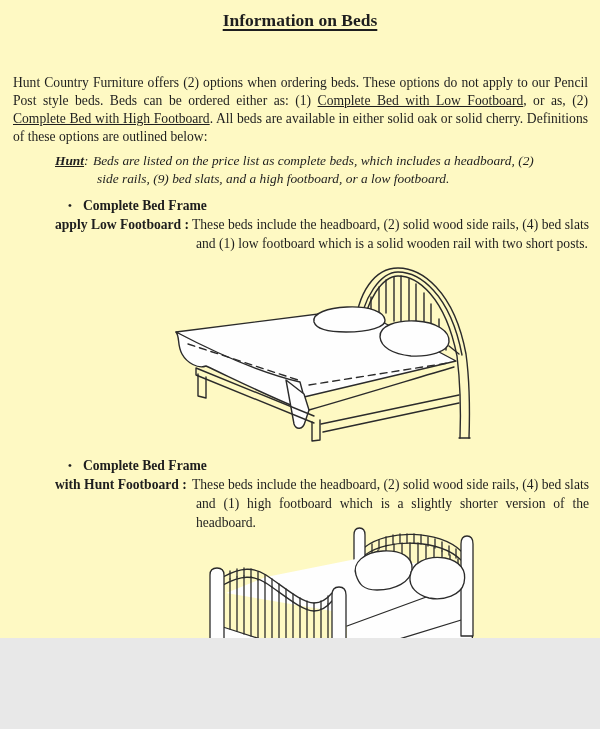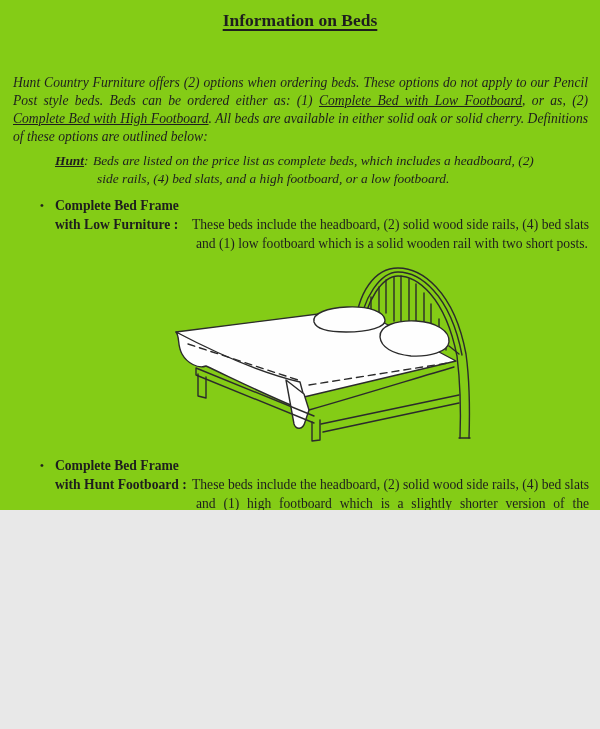--- a/index.html
+++ b/index.html
@@ -1,65 +1,65 @@
 <!DOCTYPE html>
 <html><head>
 <meta charset="utf-8">
 <style>
   html,body { margin:0; padding:0; background:#e8e8e8; }
   .page {
-    position:relative; width:600px; height:510px; margin:0 auto;
-    background:#84cc16; overflow:hidden;
+    position:relative; width:600px; height:638px; margin:0 auto;
+    background:#fef9c3; overflow:hidden;
     font-family:"Liberation Serif","DejaVu Serif",serif;
     color:#1e1e1e;
   }
   .title-wrap { position:absolute; top:10px; left:0; width:100%; text-align:center; }
   .doc-title {
     font-size:17.5px; font-weight:bold;
     text-decoration:underline; text-decoration-thickness:1.8px; text-underline-offset:3px;
   }
   .intro {
     position:absolute; top:60px; left:13px; width:575px;
-    font-size:13.6px; line-height:18px; text-align:justify;font-style:italic;
+    font-size:13.6px; line-height:18px; text-align:justify;
   }
   .u { text-decoration:underline; }
   .note {
     position:absolute; top:139px; left:55px; width:455px;
     font-size:13.4px; line-height:18px; font-style:italic;
     padding-left:42px; text-indent:-42px;
   }
   .note-label { font-weight:bold; text-decoration:underline; }
   .option { position:absolute; left:40px; width:549px; font-size:13.6px; line-height:19px; }
   #option1 { top:196px; }
   #option2 { top:456px; }
-  .option-heading { font-weight:bold; }
+  .option-heading { font-weight:bold;margin-left:28px; }
   .option-heading .bullet { display:inline-block; width:15px; font-size:11px; vertical-align:1px; }
   .option-line { margin-left:15px; padding-left:141px; text-indent:-141px; text-align:justify; }
   .option-label { display:inline-block; width:137px; font-weight:bold; text-indent:0; }
   .illustration { position:absolute; }
   .illustration svg { display:block; }
   #bed1 { top:264px; left:118px; }
   #bed2 { top:523px; left:206px; }
 </style>
 </head>
 <body>
 
 <div class="page">
 
   <div class="title-wrap">
     <span class="doc-title">Information on Beds</span>
   </div>
 
   <p class="intro"><span>Hunt Country Furniture offers (2) options when ordering beds.  These options do not apply to our Pencil Post style beds.  Beds can be ordered either as: (1) </span><span class="u">Complete Bed with Low Footboard</span><span>,  or as, (2) </span><span class="u">Complete Bed with High Footboard</span><span>.  All beds are available in either solid oak or solid cherry.  Definitions of these options are outlined below:</span></p>
 
-  <p class="note"><span style="display:inline-block;width:38px;text-indent:0;"><span class="note-label">Hunt</span><span>:</span></span><span>Beds are listed on the price list as complete beds, which includes a headboard, (2) side rails, (4) bed slats, and a high footboard, or a low footboard.</span></p>
+  <p class="note"><span style="display:inline-block;width:38px;text-indent:0;"><span class="note-label">Hunt</span><span>:</span></span><span>Beds are listed on the price list as complete beds, which includes a headboard, (2) side rails, (9) bed slats, and a high footboard, or a low footboard.</span></p>
 
   <div class="option" id="option1">
     <div class="option-heading"><span class="bullet">•</span><span>Complete Bed Frame</span></div>
-    <div class="option-line"><span class="option-label">with Low Furniture :</span><span>These beds include the headboard, (2) solid wood side rails, (4) bed slats and (1) low footboard which is a solid wooden rail with two short posts.</span></div>
+    <div class="option-line"><span class="option-label">apply Low Footboard :</span><span>These beds include the headboard, (2) solid wood side rails, (4) bed slats and (1) low footboard which is a solid wooden rail with two short posts.</span></div>
   </div>
 
   <div class="illustration" id="bed1">
     <svg width="362" height="182" viewBox="0 0 362 182" xmlns="http://www.w3.org/2000/svg">
       <g fill="none" stroke="#2b2b2b" stroke-width="1.4" stroke-linecap="round" stroke-linejoin="round">
 
         <g>
           <path d="M236,70 C239,26 258,4 280,4 C303,4 336,26 348,90 C351,112 352,144 351,174"></path>
           <path d="M240,72 C244,31 264,8 280,8 C301,8 332,29 344,91"></path>
           <path d="M243,74 C247,34 266,12 280,12 C299,12 327,32 339,92 C342,116 343,146 342,174"></path>

